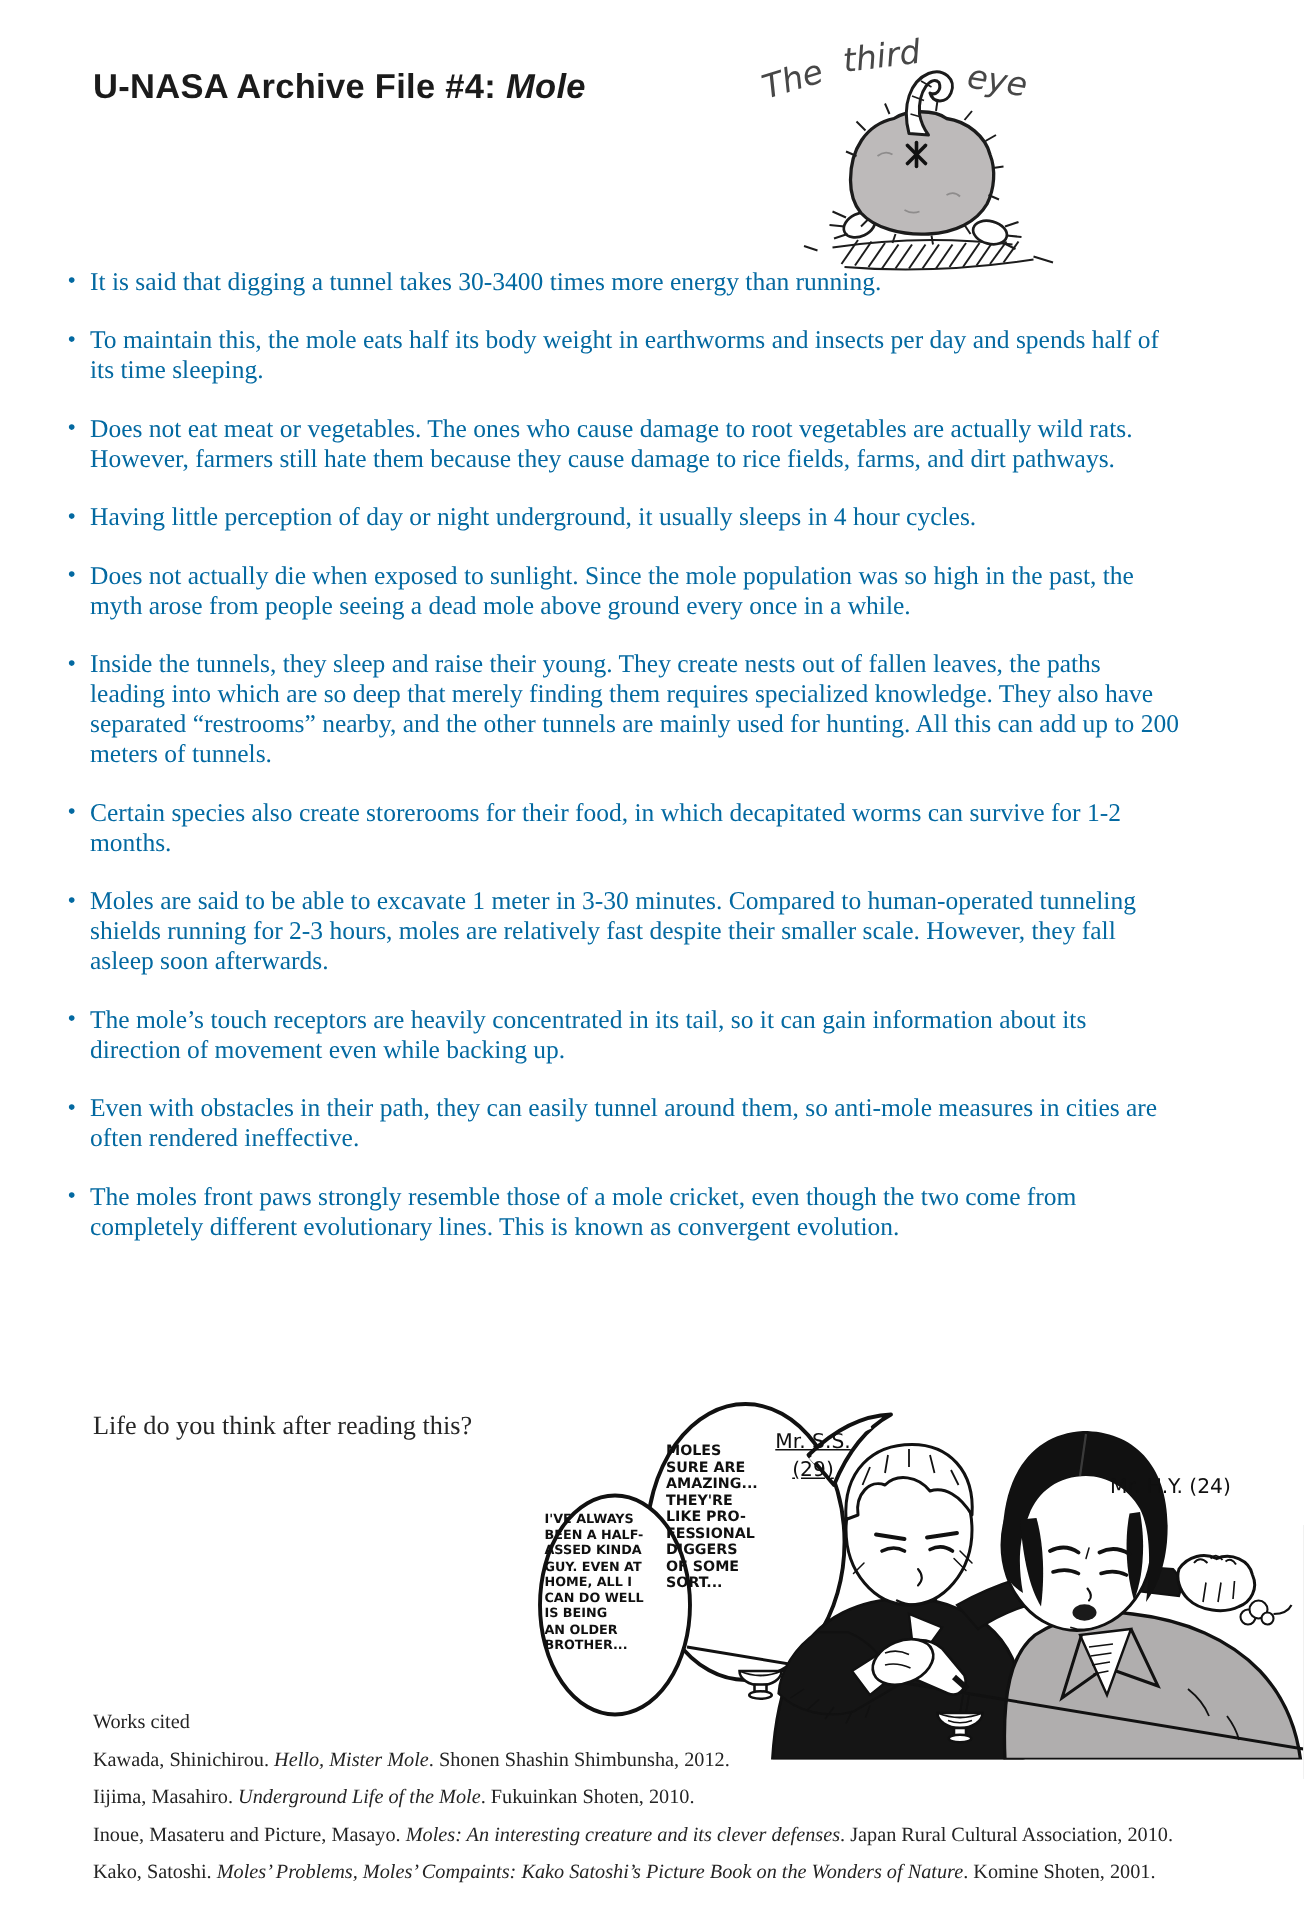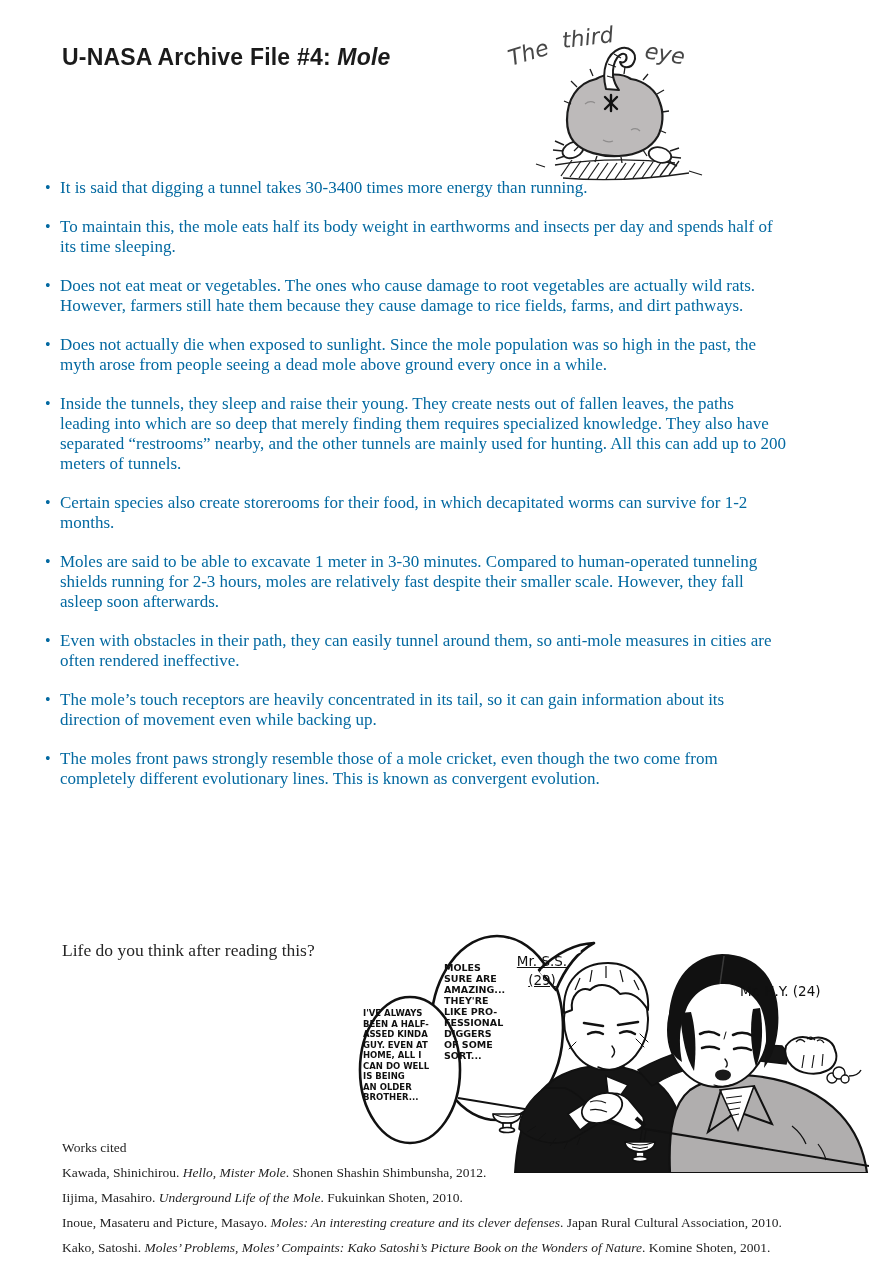--- a/index.html
+++ b/index.html
@@ -118,26 +118,27 @@
       <line x1="112" y1="85" x2="124" y2="97"></line>
       <line x1="124" y1="85" x2="112" y2="97"></line>
       <line x1="118" y1="83" x2="118" y2="99"></line>
     </g>
   </svg>
 
   <ul class="facts">
     <li>It is said that digging a tunnel takes 30-3400 times more energy than running.</li>
     <li>To maintain this, the mole eats half its body weight in earthworms and insects per day and spends half of its time sleeping.</li>
     <li>Does not eat meat or vegetables. The ones who cause damage to root vegetables are actually wild rats. However, farmers still hate them because they cause damage to rice fields, farms, and dirt pathways.</li>
+    <li>Having little perception of day or night underground, it usually sleeps in 4 hour cycles.</li>
     <li>Does not actually die when exposed to sunlight. Since the mole population was so high in the past, the myth arose from people seeing a dead mole above ground every once in a while.</li>
     <li>Inside the tunnels, they sleep and raise their young. They create nests out of fallen leaves, the paths leading into which are so deep that merely finding them requires specialized knowledge. They also have separated “restrooms” nearby, and the other tunnels are mainly used for hunting. All this can add up to 200 meters of tunnels.</li>
     <li>Certain species also create storerooms for their food, in which decapitated worms can survive for 1-2 months.</li>
     <li>Moles are said to be able to excavate 1 meter in 3-30 minutes. Compared to human-operated tunneling shields running for 2-3 hours, moles are relatively fast despite their smaller scale. However, they fall asleep soon afterwards.</li>
+    <li>The mole’s touch receptors are heavily concentrated in its tail, so it can gain information about its direction of movement even while backing up.</li>
     <li>Even with obstacles in their path, they can easily tunnel around them, so anti-mole measures in cities are often rendered ineffective.</li>
-    <li>The mole’s touch receptors are heavily concentrated in its tail, so it can gain information about its direction of movement even while backing up.</li>
     <li>The moles front paws strongly resemble those of a mole cricket, even though the two come from completely different evolutionary lines. This is known as convergent evolution.</li>
   </ul>
 
   <p class="question">Life do you think after reading this?</p>
 
   <svg class="panel" width="529" height="255" viewBox="0 0 529 255">
 
     <g>
       <ellipse cx="157" cy="110" rx="66" ry="92" fill="#fff" stroke="#111" stroke-width="2.6"></ellipse>
       <path d="M199,52 Q226,26 254,25 Q230,38 216,72 Z" fill="#fff" stroke="#111" stroke-width="2.6" stroke-linejoin="round"></path>

